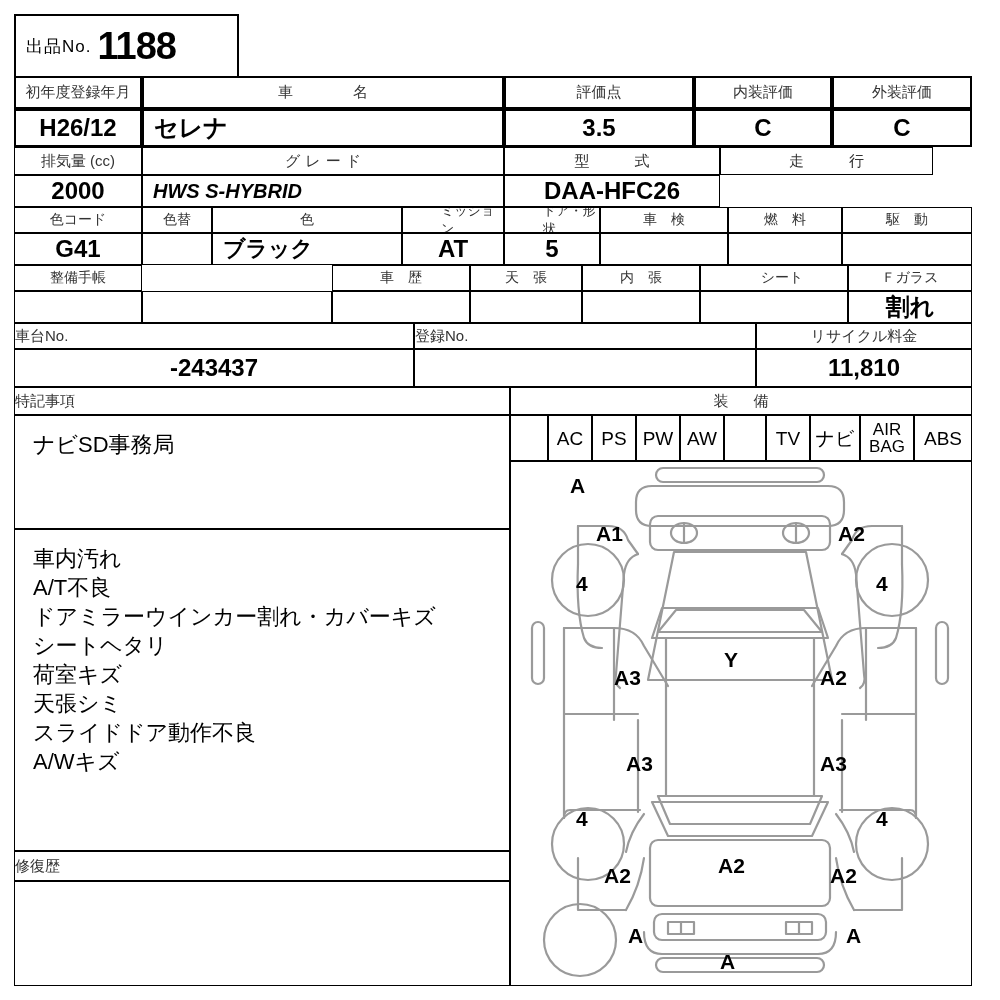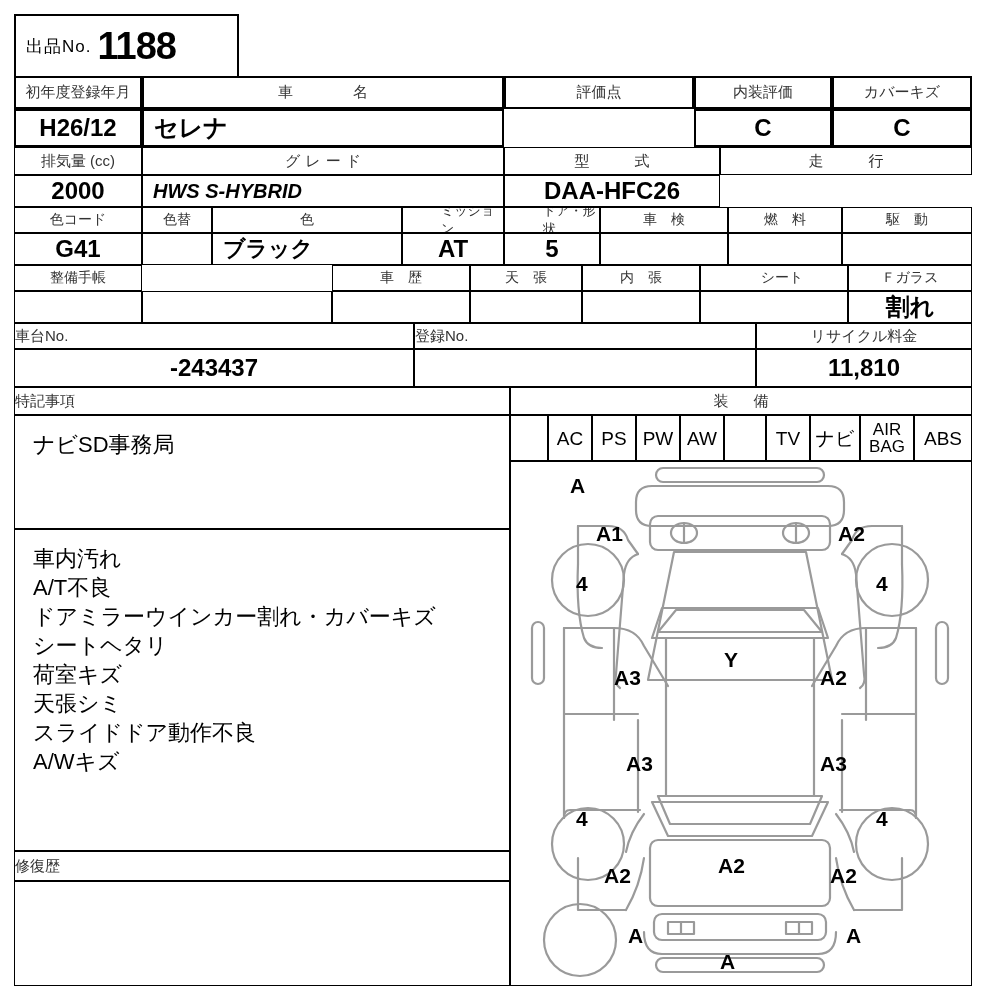--- a/index.html
+++ b/index.html
@@ -60,31 +60,32 @@
 
   <div class="cell" id="exhibit-box">
     <span id="exhibit-label">出品No.</span>
     <span id="exhibit-number">1188</span>
   </div>
 
   <div class="cell bx lbl c f15" style="left:14px;top:76px;width:128px;height:33px;">初年度登録年月</div>
   <div class="cell bx lbl c f15 sp2" style="left:142px;top:76px;width:362px;height:33px;">車　　名</div>
   <div class="cell bx lbl c f15" style="left:504px;top:76px;width:190px;height:33px;">評価点</div>
   <div class="cell bx lbl c f15" style="left:694px;top:76px;width:138px;height:33px;">内装評価</div>
-  <div class="cell bx lbl c f15" style="left:832px;top:76px;width:140px;height:33px;">カバーキズ</div>
+  <div class="cell bx lbl c f15" style="left:832px;top:76px;width:140px;height:33px;">外装評価</div>
 
   <div class="cell bx val c f24" style="left:14px;top:109px;width:128px;height:38px;">H26/12</div>
   <div class="cell bx val l f24" style="left:142px;top:109px;width:362px;height:38px;">セレナ</div>
+  <div class="cell bx val c f24" style="left:504px;top:109px;width:190px;height:38px;">3.5</div>
   <div class="cell bx val c f24" style="left:694px;top:109px;width:138px;height:38px;">C</div>
   <div class="cell bx val c f24" style="left:832px;top:109px;width:140px;height:38px;">C</div>
 
   <div class="cell thin lbl c f15" style="left:14px;top:147px;width:128px;height:28px;">排気量 (cc)</div>
   <div class="cell thin lbl c f15 sp1" style="left:142px;top:147px;width:362px;height:28px;">グレード</div>
   <div class="cell thin lbl c f15 sp1" style="left:504px;top:147px;width:216px;height:28px;">型　　式</div>
-  <div class="cell thin lbl c f15 sp1" style="left:720px;top:147px;width:252px;height:28px;">走　　行</div>
+  <div class="cell thin lbl c f15 sp1" style="left:720px;top:147px;width:213px;height:28px;">走　　行</div>
 
   <div class="cell thin val c f24" style="left:14px;top:175px;width:128px;height:32px;">2000</div>
   <div class="cell thin val l f20" style="left:142px;top:175px;width:362px;height:32px;">HWS S-HYBRID</div>
   <div class="cell thin val c f24" style="left:504px;top:175px;width:216px;height:32px;">DAA-HFC26</div>
 
   <div class="cell thin lbl c f14" style="left:14px;top:207px;width:128px;height:26px;">色コード</div>
   <div class="cell thin lbl c f14" style="left:142px;top:207px;width:70px;height:26px;">色替</div>
   <div class="cell thin lbl c f14" style="left:212px;top:207px;width:190px;height:26px;">色</div>
   <div class="cell thin lbl c f13" style="left:402px;top:207px;width:102px;height:26px;">ミッション</div>
   <div class="cell thin lbl c f13" style="left:504px;top:207px;width:96px;height:26px;">ドア・形状</div>

